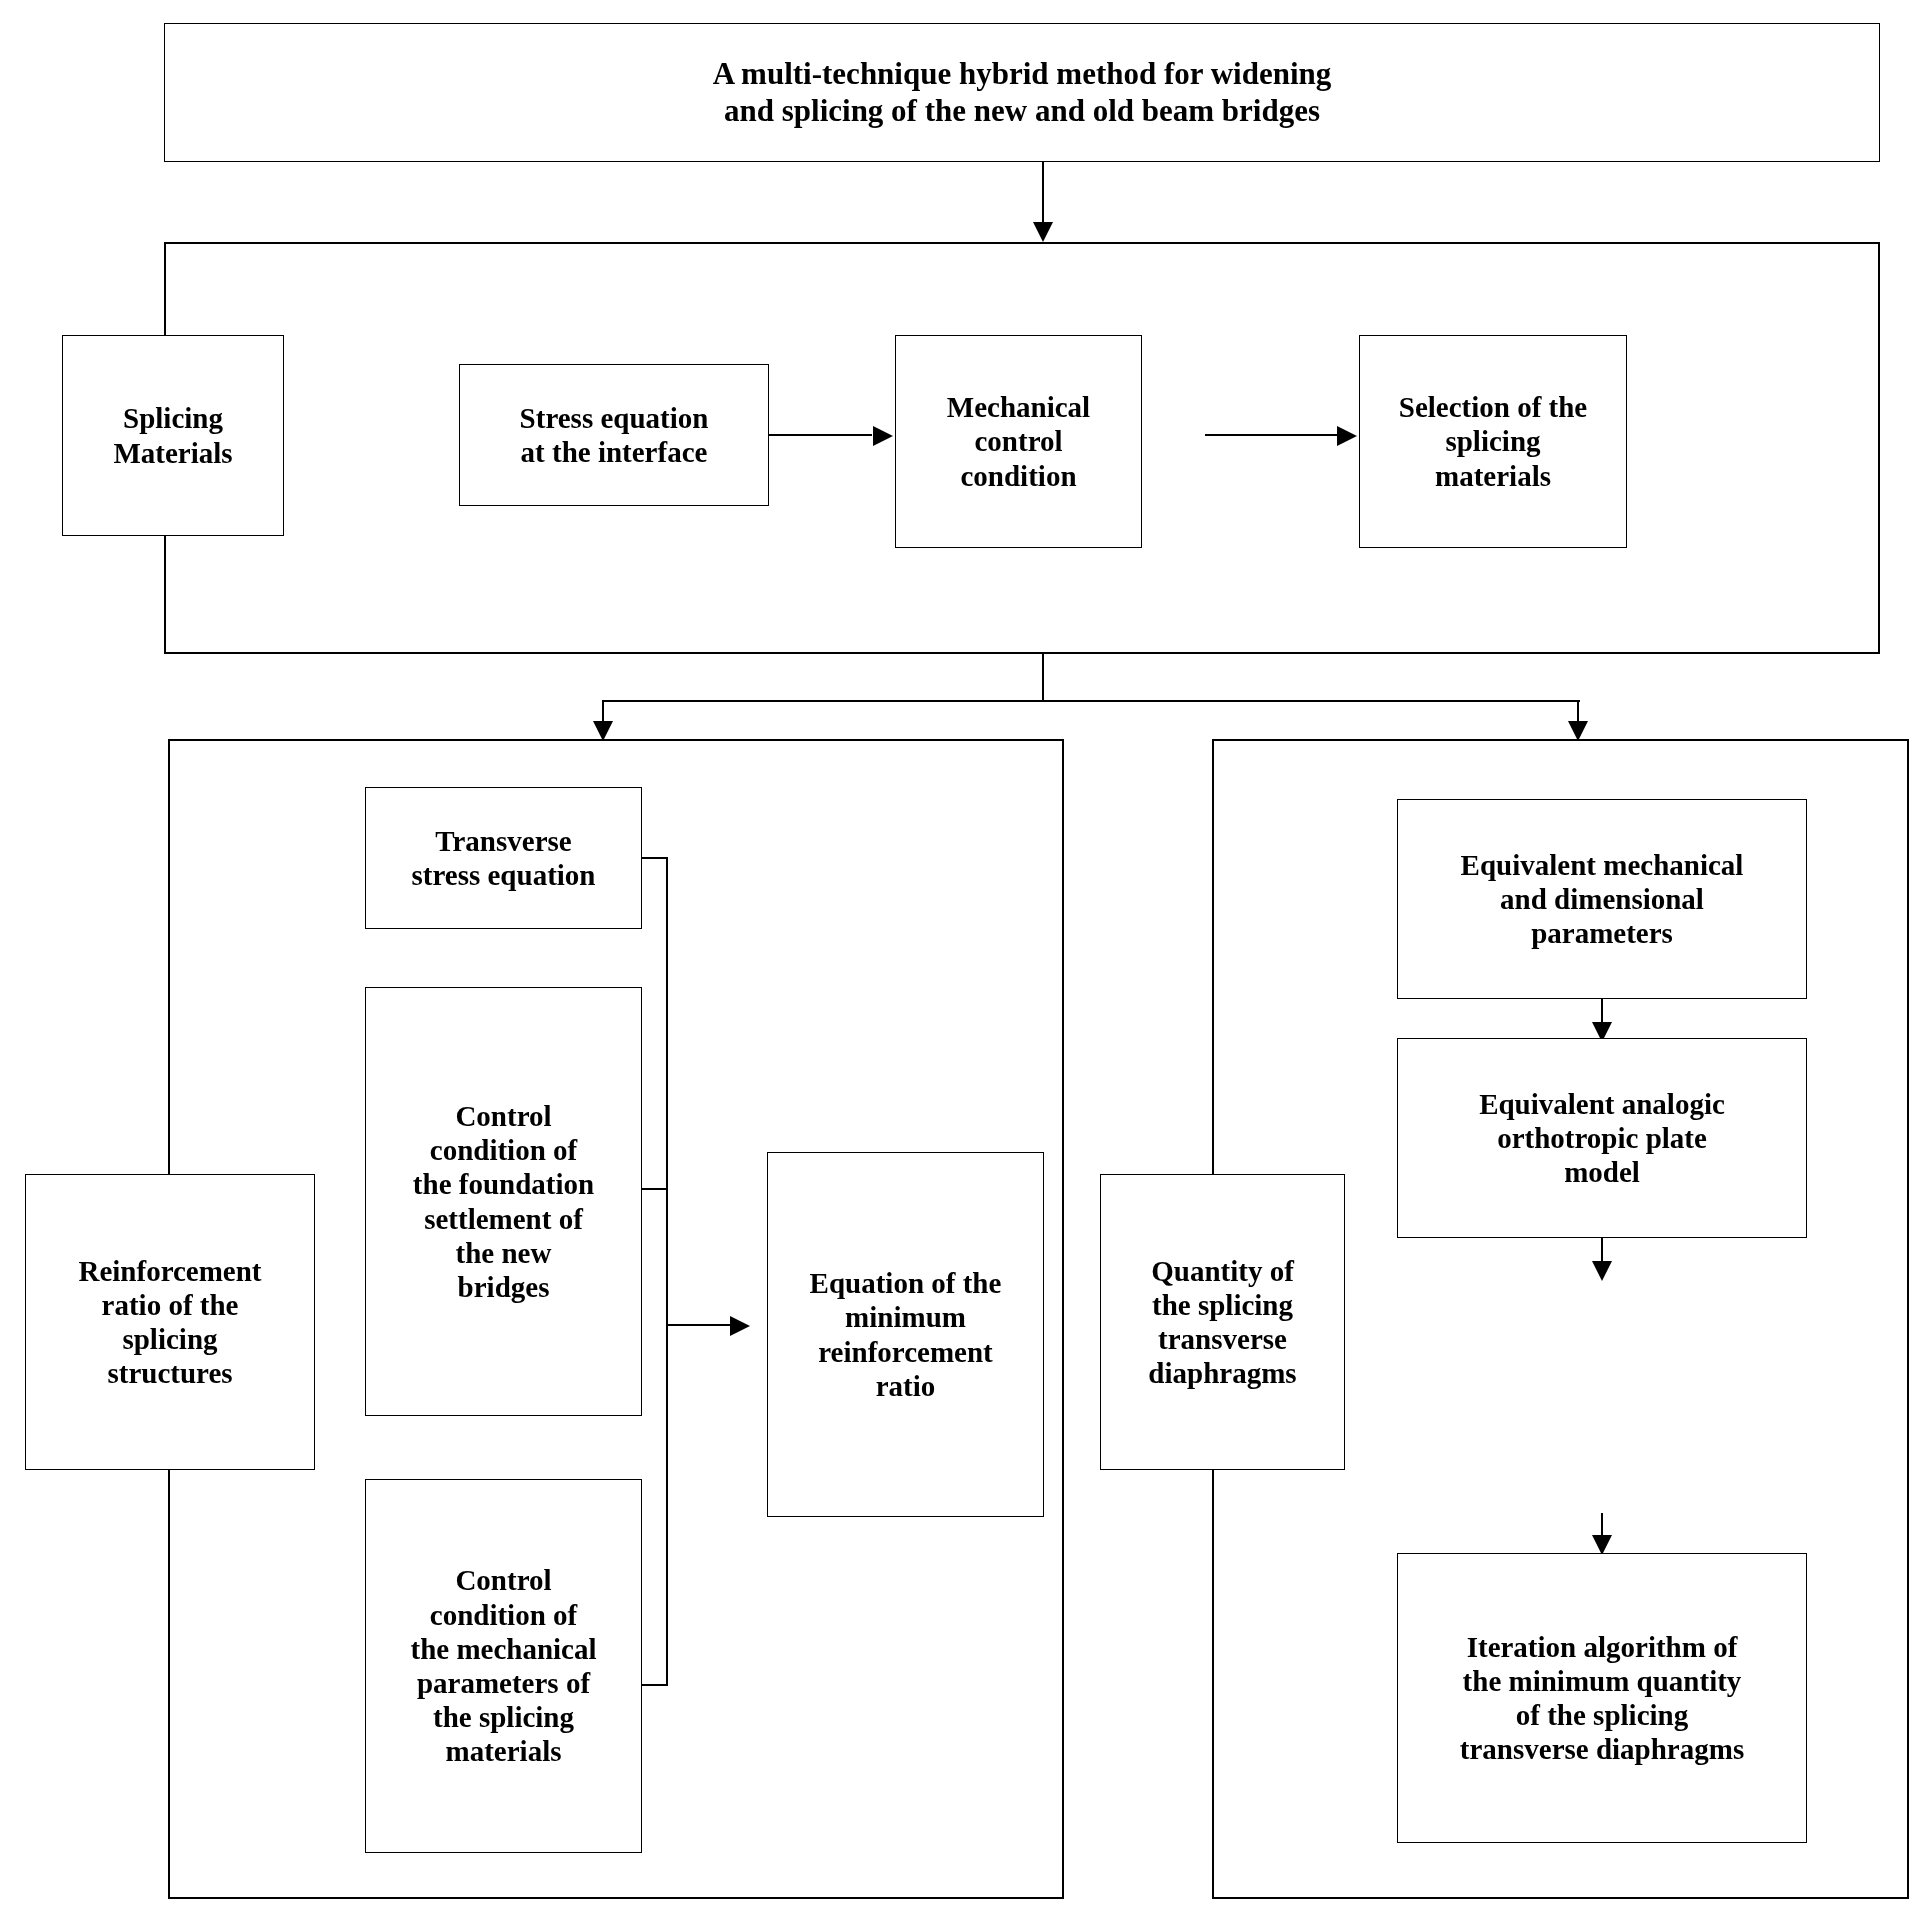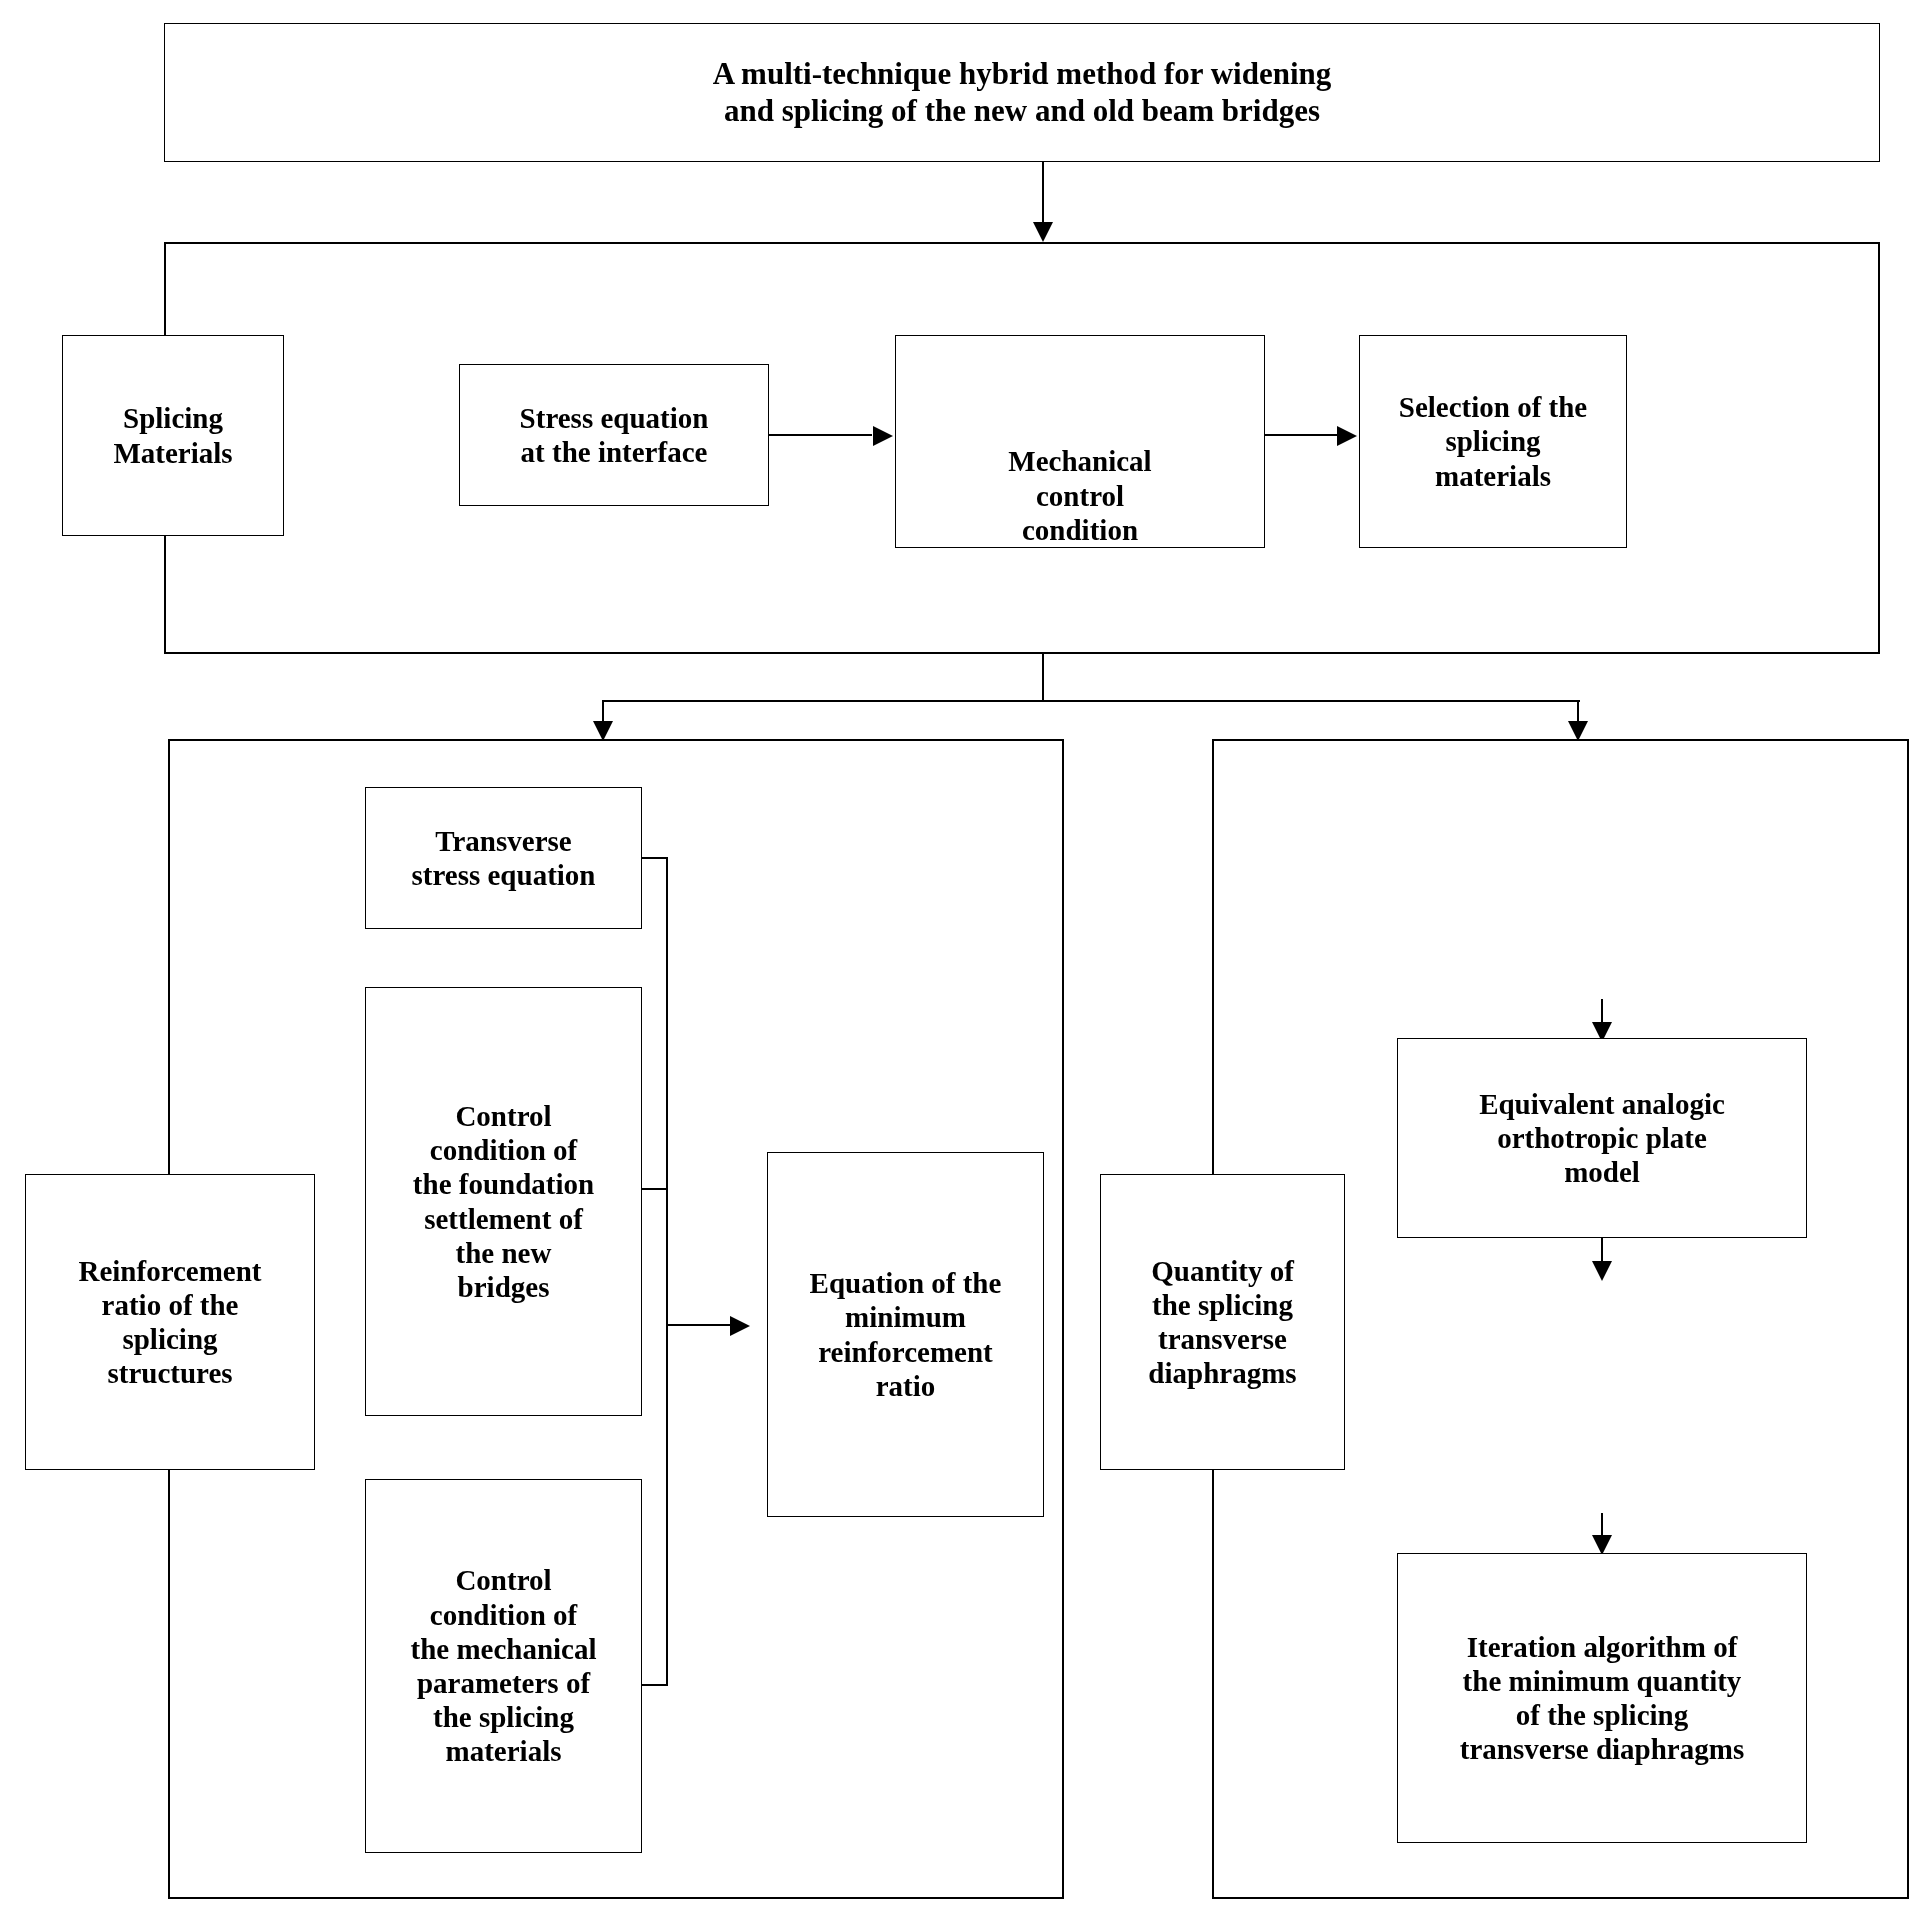--- a/index.html
+++ b/index.html
@@ -101,21 +101,21 @@
   </div>
 
   <div class="box node" style="left:459px; top:364px; width:310px; height:142px;">
     <span class="txt">Stress equation
 at the interface</span>
   </div>
 
   <div class="ln" style="left:769px; top:434px; width:103px; height:2.3px;"></div>
   <div class="arrow-r" style="left:873px; top:426px;"></div>
 
-  <div class="box node" style="left:895px; top:335px; width:370px; height:213px;align-items:flex-end;">
+  <div class="box node" style="left:895px; top:335px; width:247px; height:213px;">
     <span class="txt">Mechanical
 control
 condition</span>
   </div>
 
   <div class="ln" style="left:1205px; top:434px; width:132px; height:2.3px;"></div>
   <div class="arrow-r" style="left:1337px; top:426px;"></div>
 
   <div class="box node" style="left:1359px; top:335px; width:268px; height:213px;">
     <span class="txt">Selection of the
@@ -178,20 +178,25 @@
 
   <div class="container" style="left:1212px; top:739px; width:697px; height:1160px;"></div>
 
   <div class="box label-box" style="left:1100px; top:1174px; width:245px; height:296px;">
     <span class="txt">Quantity of
 the splicing
 transverse
 diaphragms</span>
   </div>
 
+  <div class="box node" style="left:1397px; top:799px; width:410px; height:200px;">
+    <span class="txt">Equivalent mechanical
+and dimensional
+parameters</span>
+  </div>
 
   <div class="ln" style="left:1601px; top:999px; width:2.3px; height:28px;"></div>
   <div class="arrow-d" style="left:1592px; top:1022px;"></div>
 
   <div class="box node" style="left:1397px; top:1038px; width:410px; height:200px;">
     <span class="txt">Equivalent analogic
 orthotropic plate
 model</span>
   </div>
 

